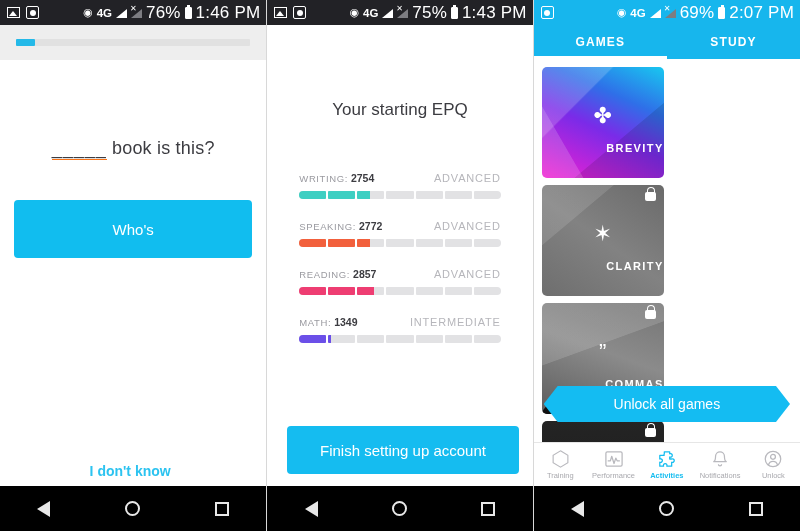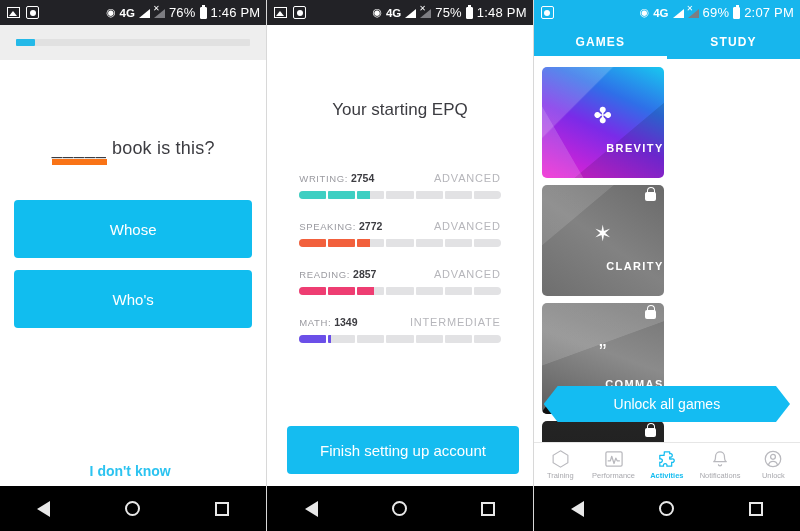--- a/index.html
+++ b/index.html
@@ -27,21 +27,21 @@
   .ico { display: inline-block; vertical-align: middle; }
   .ico-photo { width: 13px; height: 11px; border: 1.5px solid #fff; position: relative; }
   .ico-photo:after {
     content: ""; position: absolute; left: 1px; bottom: 1px;
     border-left: 4px solid transparent; border-right: 4px solid transparent;
     border-bottom: 5px solid #fff;
   }
   .ico-rec { width: 13px; height: 13px; border: 1.5px solid #fff; border-radius: 2px;
     display: flex; align-items: center; justify-content: center; }
   .ico-rec:after { content: ""; width: 6px; height: 6px; border-radius: 50%; background: #fff; }
-  .sb-text { font-size: 13px; letter-spacing: .2px; white-space: nowrap; }
+  .sb-text { font-size: 17px; letter-spacing: .2px; white-space: nowrap; }
   .sb-4g { font-size: 11.5px; font-weight: 600; }
   .bars { display: inline-block; width: 11px; height: 11px; position: relative; }
   .bars:before {
     content: ""; position: absolute; right: 0; bottom: 0;
     border-left: 11px solid transparent; border-bottom: 9px solid #fff;
   }
   .bars.dim:before { border-bottom-color: #7d7d82; }
   .bars.dim:after {
     content: "\2715"; position: absolute; left: -1px; top: -2px;
     font-size: 8px; color: #fff; line-height: 1;
@@ -50,21 +50,21 @@
   .batt:before { content: ""; position: absolute; top: -3px; left: 1.5px; width: 3px; height: 2px; background: #fff; }
 
   
   .progress-header { background: #eeeeee; height: 35px; display: flex; align-items: center; padding: 0 16px; }
   .progress-track { flex: 1; height: 7px; background: #e1e1e1; border-radius: 1px; position: relative; }
   .progress-fill { position: absolute; left: 0; top: 0; bottom: 0; background: #24B9E8; border-radius: 1px; }
   .q-text {
     position: absolute; top: 138px; left: 0; right: 0; text-align: center;
     font-size: 18px; color: #3c3c41; letter-spacing: .2px;
   }
-  .q-blank { border-bottom: 6px solid #f97316; padding: 0 0 1px 0; letter-spacing: 1px; }
+  .q-blank { border-bottom: 1px solid #f97316; padding: 0 0 1px 0; letter-spacing: 1px; }
   .answers { position: absolute; top: 200px; left: 14px; right: 14px; }
   .ans-btn {
     background: #11BDEF; color: #fff; border-radius: 4px; height: 58px;
     display: flex; align-items: center; justify-content: center;
     font-size: 15px; margin-bottom: 12px; cursor: pointer;
   }
   .idk {
     position: absolute; bottom: 52px; left: 0; right: 6px; text-align: center;
     color: #2CC3F0; font-size: 14px; font-weight: 600; cursor: pointer;
   }
@@ -209,21 +209,20 @@
       <div class="progress-track">
         <div class="progress-fill" style="width: 8%;"></div>
       </div>
     </div>
 
     <div class="q-text">
       <span class="q-blank">_____</span><span> book is this?</span>
     </div>
 
     <div class="answers">
-      <div class="ans-btn">Whose</div>
       <div class="ans-btn">Who's</div>
     </div>
 
     <div class="idk">I don't know</div>
 
     <div class="navbar">
       <span class="nav-back"></span>
       <span class="nav-home"></span>
       <span class="nav-recent"></span>
     </div>
@@ -237,21 +236,21 @@
         <span class="ico ico-photo"></span>
         <span class="ico ico-rec"></span>
       </div>
       <div class="sb-right">
         <span>◉</span>
         <span class="sb-4g">4G</span>
         <span class="bars"></span>
         <span class="bars dim"></span>
         <span class="sb-text">75%</span>
         <span class="batt"></span>
-        <span class="sb-text">1:48 PM</span>
+        <span class="sb-text">1:43 PM</span>
       </div>
     </div>
 
     <div class="epq-title">Your starting EPQ</div>
 
     <div class="epq-list" id="epq-list">
         <div class="epq-row">
           <div class="epq-meta">
             <span class="epq-label">WRITING:</span>
             <span class="epq-score">2754</span>

